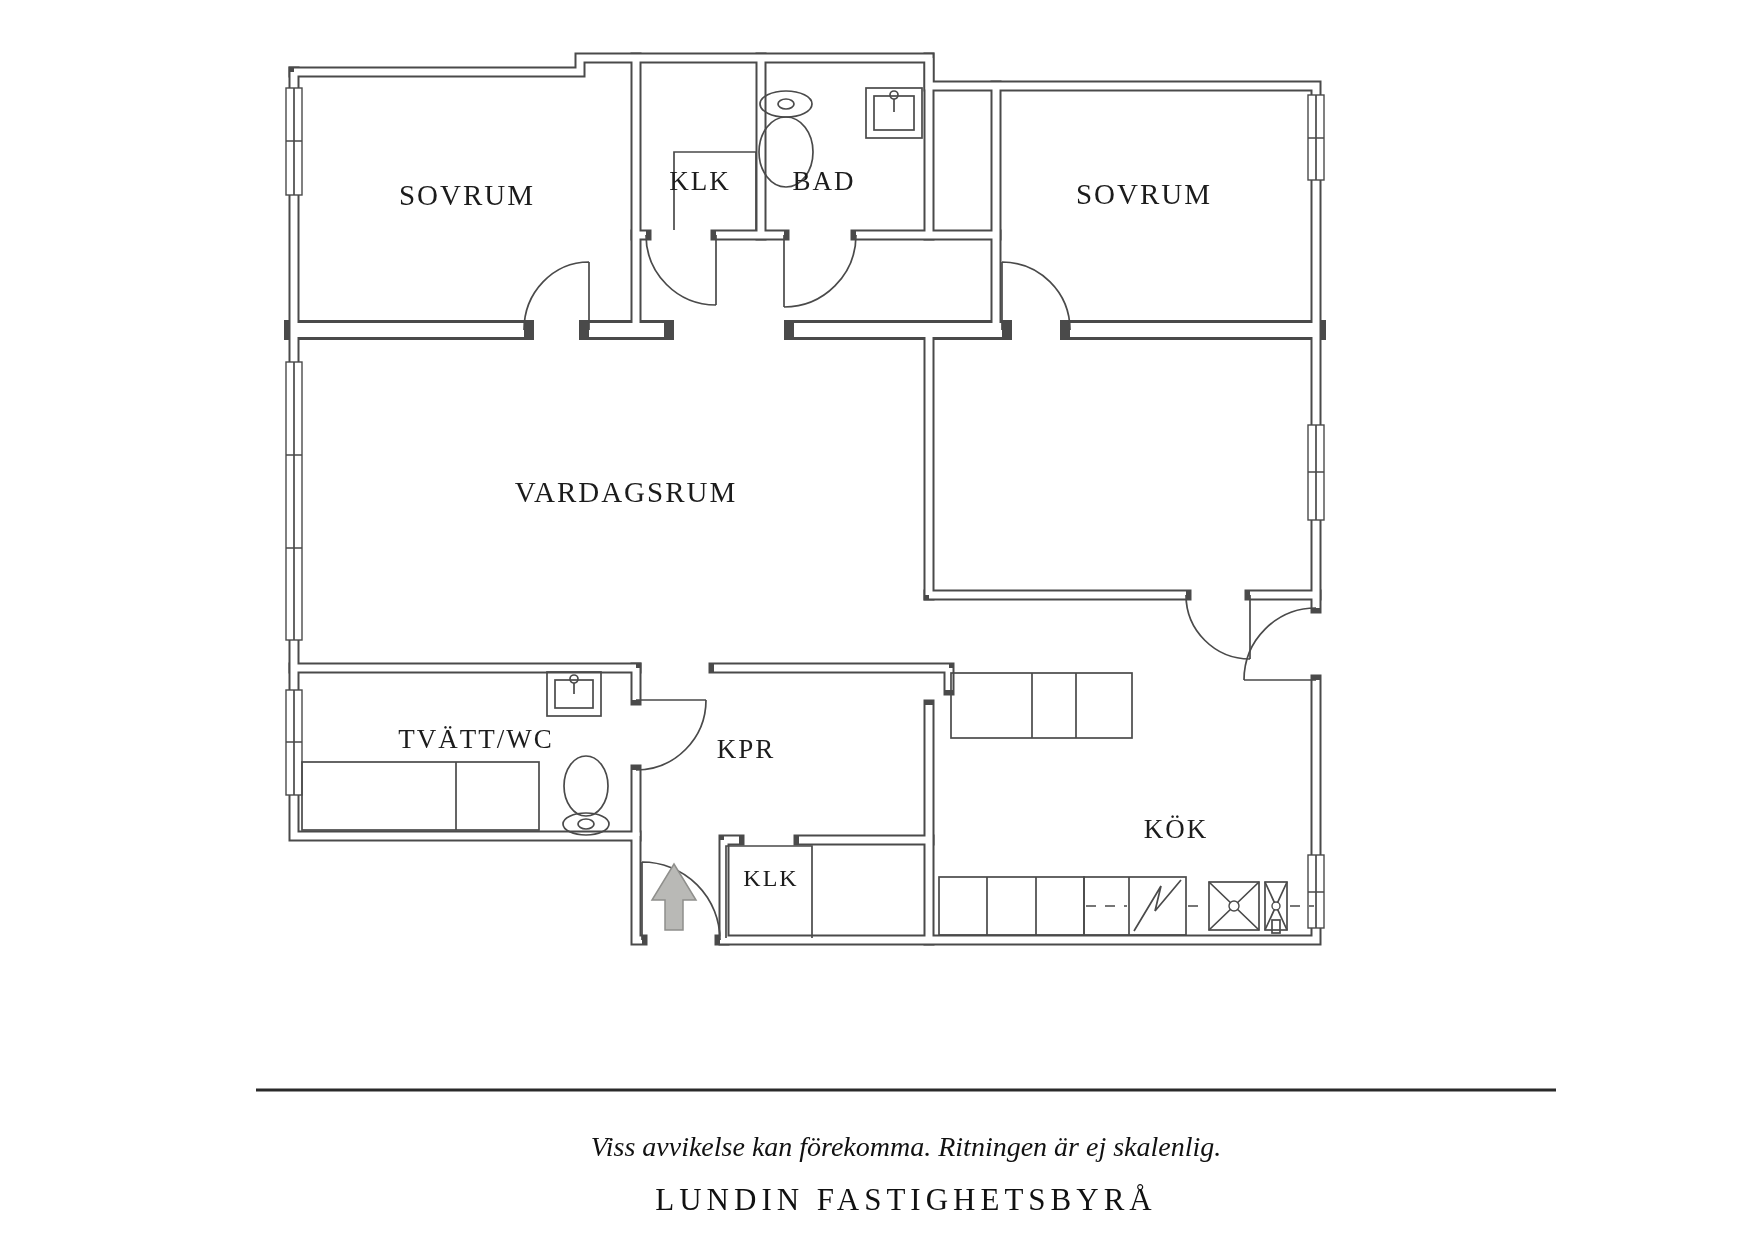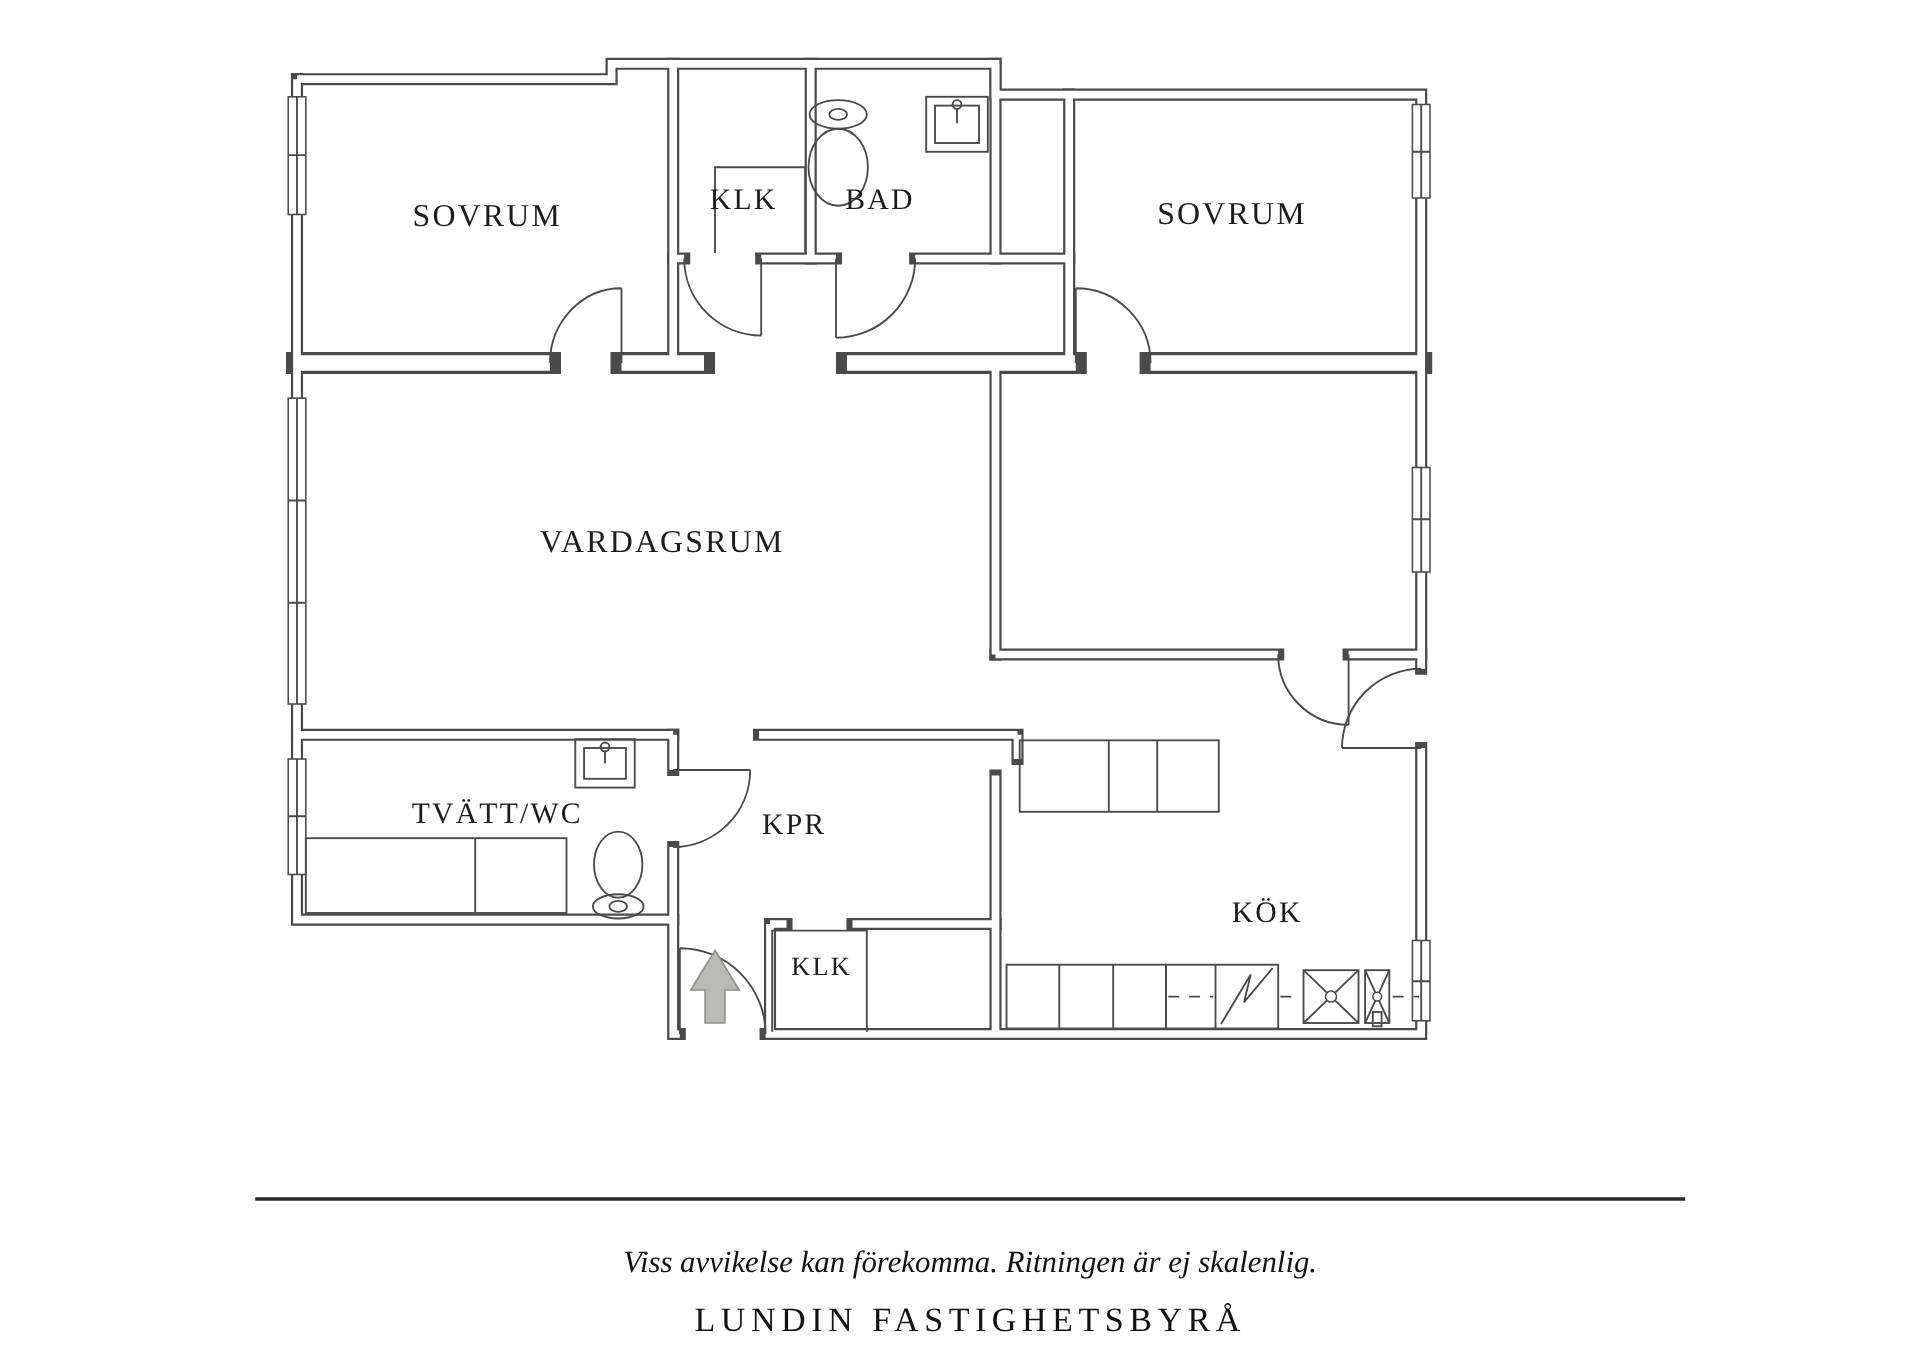--- a/index.html
+++ b/index.html
@@ -1,17 +1,17 @@
 <!DOCTYPE html>
 <html><head>
 <meta charset="utf-8">
 <style>
   html,body{margin:0;padding:0;background:#ffffff;}
   body{width:1754px;height:1240px;position:relative;font-family:"Liberation Serif",serif;}
-  #plan-wrap{position:absolute;inset:0;}
+  #plan-wrap{position:absolute;inset:0;margin-left:24px;}
   svg{position:absolute;left:0;top:0;}
   .wall-dark{stroke:#4a4a4a;stroke-width:11;fill:none;stroke-linecap:square;}
   .wall-thick-dark{stroke:#4a4a4a;stroke-width:20;fill:none;stroke-linecap:square;}
   .wall-white{stroke:#ffffff;stroke-width:7;fill:none;stroke-linecap:butt;}
   .wall-thick-white{stroke:#ffffff;stroke-width:14;fill:none;stroke-linecap:butt;}
   .thin{stroke:#4a4a4a;stroke-width:1.7;fill:none;}
   .thinw{stroke:#4a4a4a;stroke-width:1.4;fill:#ffffff;}
   .dash{stroke:#4a4a4a;stroke-width:1.7;fill:none;stroke-dasharray:10 9;}
   .room-label{fill:#1c1c1c;font-family:"Liberation Serif",serif;letter-spacing:2px;}
   .fs29{font-size:29px;} .fs27{font-size:27px;} .fs24{font-size:24px;}

